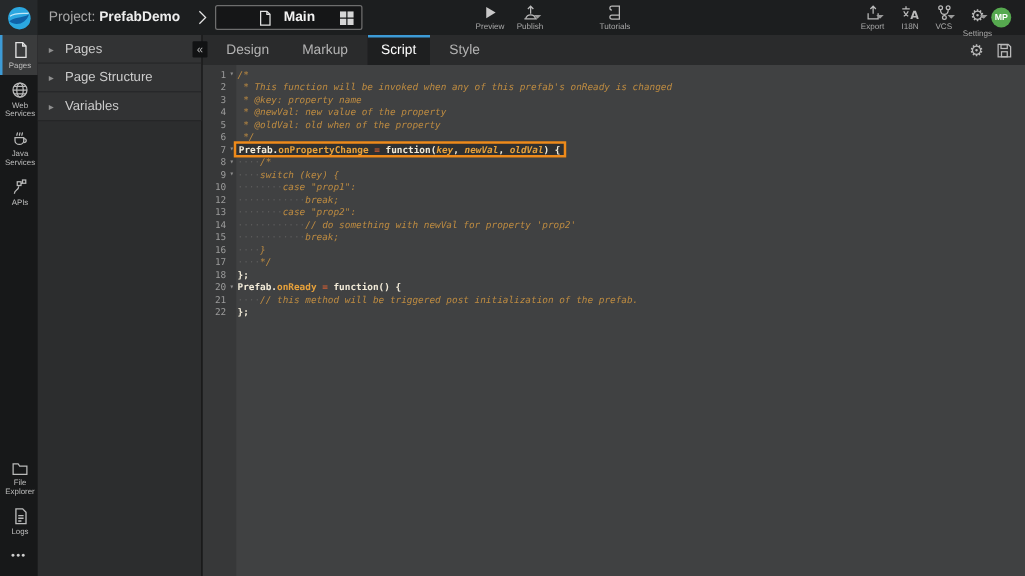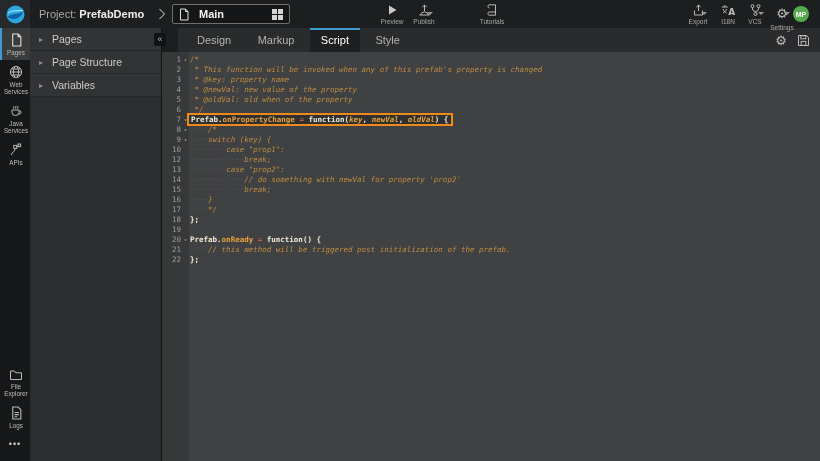--- a/index.html
+++ b/index.html
@@ -7,21 +7,21 @@
               font-family:"Liberation Sans", sans-serif; }
 
   
   #topbar { position:absolute; left:0; top:0; width:672px; height:28px; background:#1c1e1f; z-index:10; }
   #logo-box { position:absolute; left:0; top:0; width:30px; height:28px; background:#26292b;
               display:flex; align-items:center; justify-content:center; }
   #project { position:absolute; left:39px; top:8px; font-size:11px; color:#a9a9a9; }
   #project b { color:#ededed; font-weight:bold; }
   #crumb-chev { position:absolute; left:158px; top:8px; }
   #page-tab { position:absolute; left:172px; top:4px; width:118px; height:20px; background:#151617;
-              border:1px solid #6e6e6e; border-radius:2px; display:flex; align-items:center; }
+              border:1px solid #6e6e6e; border-radius:2px; display:flex; align-items:center;padding-left:28px; }
   #page-tab .doclbl { font-size:11px; font-weight:bold; color:#f2f2f2; margin-left:9px; flex:1; }
   #page-tab .docicon { margin-left:5px; }
   .tb-action { position:absolute; top:4px; width:34px; height:22px; display:flex; flex-direction:column;
                align-items:center; cursor:pointer; }
   .tb-action .lbl { font-size:6.5px; color:#a8a8a8; margin-top:2px; white-space:nowrap; }
   .caret { width:0; height:0; border-left:3px solid transparent; border-right:3px solid transparent;
            border-top:3.5px solid #9a9a9a; position:absolute; right:-2px; top:8px; }
   #avatar { position:absolute; left:793px; top:6px; width:16px; height:16px; border-radius:50%;
             background:#56a94f; color:#fff; font-size:7px; font-weight:bold;
             display:flex; align-items:center; justify-content:center; }
@@ -41,21 +41,21 @@
   .prow { height:23px; background:#323334; border-bottom:1px solid #252627; display:flex;
           align-items:center; cursor:pointer; }
   .prow .tri { color:#8f8f8f; font-size:8px; margin-left:9px; }
   .prow .plbl { color:#cccccc; font-size:10.5px; margin-left:9px; }
   #panel-collapse { position:absolute; left:124px; top:5px; width:12px; height:13px; background:#111213;
                     color:#b5b5b5; font-size:9px; line-height:12px; text-align:center; cursor:pointer;
                     border-radius:1px; z-index:9; }
 
   
   #editor { position:absolute; left:162px; top:28px; right:0; bottom:0; }
-  #tabbar { position:absolute; left:16px; top:0; right:0; height:24px; background:#2a2b2c; }
+  #tabbar { position:absolute; left:0; top:0; right:0; height:24px; background:#2a2b2c; }
   .etab { display:inline-block; padding:0 11px; line-height:24px; font-size:11px; color:#b3b3b3;
           cursor:pointer; }
   .etab:first-child { margin-left:8px; }
   .etab.active { background:#1e1f20; color:#ffffff; box-shadow:inset 0 2px 0 #3d9bd6; }
   #tab-icons { position:absolute; right:10px; top:0; height:24px; display:flex; align-items:center; gap:10px; }
   .gear-glyph { color:#b8b8b8; font-size:13px; line-height:13px; cursor:pointer; }
 
   #code-area { position:absolute; left:0; top:24px; right:0; bottom:0; background:#404142;
                padding-top:3px; overflow:hidden; font-family:"DejaVu Sans Mono", monospace; }
   #gutter-bg { position:absolute; left:0; top:0; bottom:0; width:27px; background:#373839; }
@@ -269,21 +269,21 @@
     <div id="gutter-bg"></div>
     <div id="code-lines">
         <div class="crow">
           <span class="ln">1</span>
           <span class="fold">▾</span>
           <span class="ctext"><span class="cm">/*</span></span>
         </div>
         <div class="crow">
           <span class="ln">2</span>
           <span class="fold"></span>
-          <span class="ctext"><span class="cm"> * This function will be invoked when any of this prefab's property is changed</span></span>
+          <span class="ctext"><span class="cm"> * This function will be invoked when any of this prefab's onReady is changed</span></span>
         </div>
         <div class="crow">
           <span class="ln">3</span>
           <span class="fold"></span>
           <span class="ctext"><span class="cm"> * @key: property name</span></span>
         </div>
         <div class="crow">
           <span class="ln">4</span>
           <span class="fold"></span>
           <span class="ctext"><span class="cm"> * @newVal: new value of the property</span></span>
@@ -347,25 +347,20 @@
           <span class="ln">17</span>
           <span class="fold"></span>
           <span class="ctext"><span class="ws">····</span><span class="cm">*/</span></span>
         </div>
         <div class="crow">
           <span class="ln">18</span>
           <span class="fold"></span>
           <span class="ctext"><span class="kw">};</span></span>
         </div>
         <div class="crow">
-          <span class="ln">19</span>
-          <span class="fold"></span>
-          <span class="ctext">&nbsp;</span>
-        </div>
-        <div class="crow">
           <span class="ln">20</span>
           <span class="fold">▾</span>
           <span class="ctext"><span class="kw">Prefab</span><span class="pun">.</span><span class="prop">onReady</span><span class="pun"> </span><span class="op">=</span><span class="kw"> function() {</span></span>
         </div>
         <div class="crow">
           <span class="ln">21</span>
           <span class="fold"></span>
           <span class="ctext"><span class="ws">····</span><span class="cm">// this method will be triggered post initialization of the prefab.</span></span>
         </div>
         <div class="crow">

